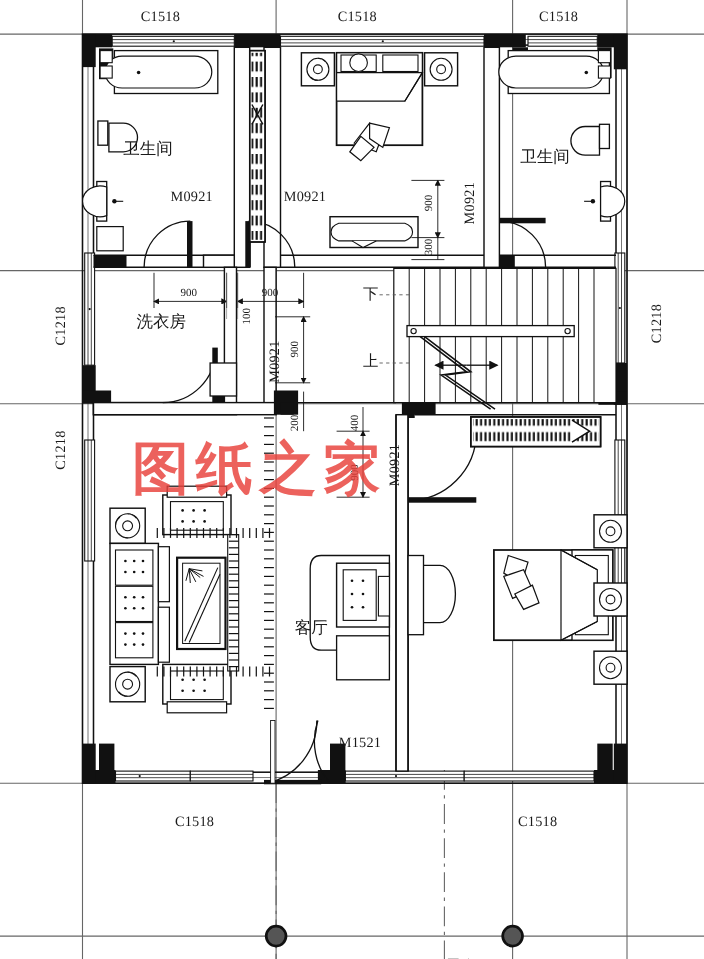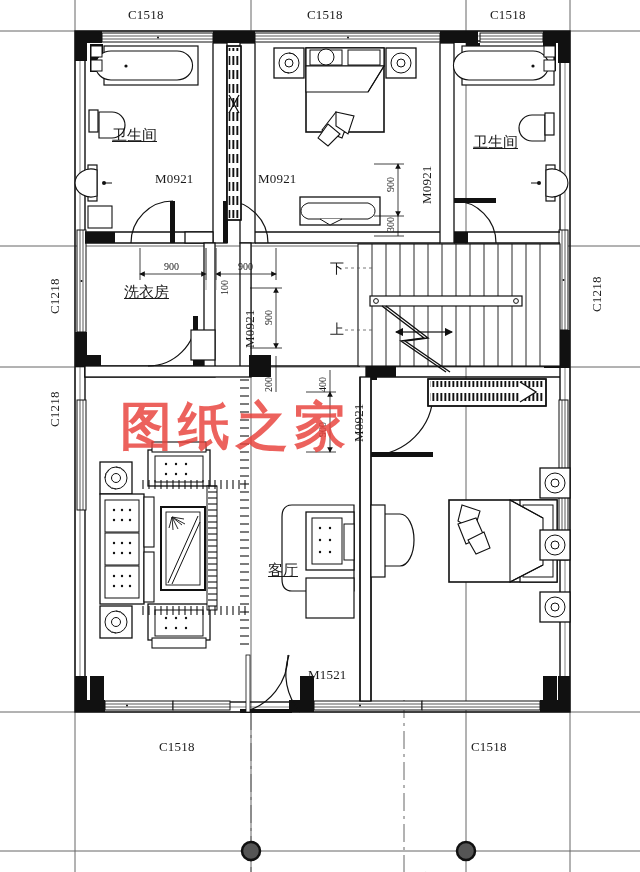--- a/index.html
+++ b/index.html
@@ -15,21 +15,21 @@
   .lbl{
     position:absolute;
     font-family:"Liberation Serif","DejaVu Serif",serif;
     color:#1a1a1a;
     white-space:nowrap;
     line-height:1;
     user-select:none;
   }
   .lbl-win{font-size:13px;letter-spacing:.2px;}
   .lbl-door{font-size:13px;letter-spacing:.2px;}
-  .lbl-room{font-size:15px;font-family:"DejaVu Sans","Liberation Sans",sans-serif;text-decoration:underline;}
+  .lbl-room{font-size:15px;font-family:"DejaVu Sans","Liberation Sans",sans-serif;}
   .lbl-dim{font-size:10px;font-family:"Liberation Serif",serif;}
   .lbl-arrow{font-size:14px;font-family:"DejaVu Sans","Liberation Sans",sans-serif;}
   .vert{transform:rotate(-90deg);transform-origin:0 0;}
   .watermark{
     position:absolute;
     font-family:"DejaVu Sans","Liberation Sans",sans-serif;
     font-weight:700;
     font-size:52px;
     letter-spacing:6px;
     color:#e8403a;

